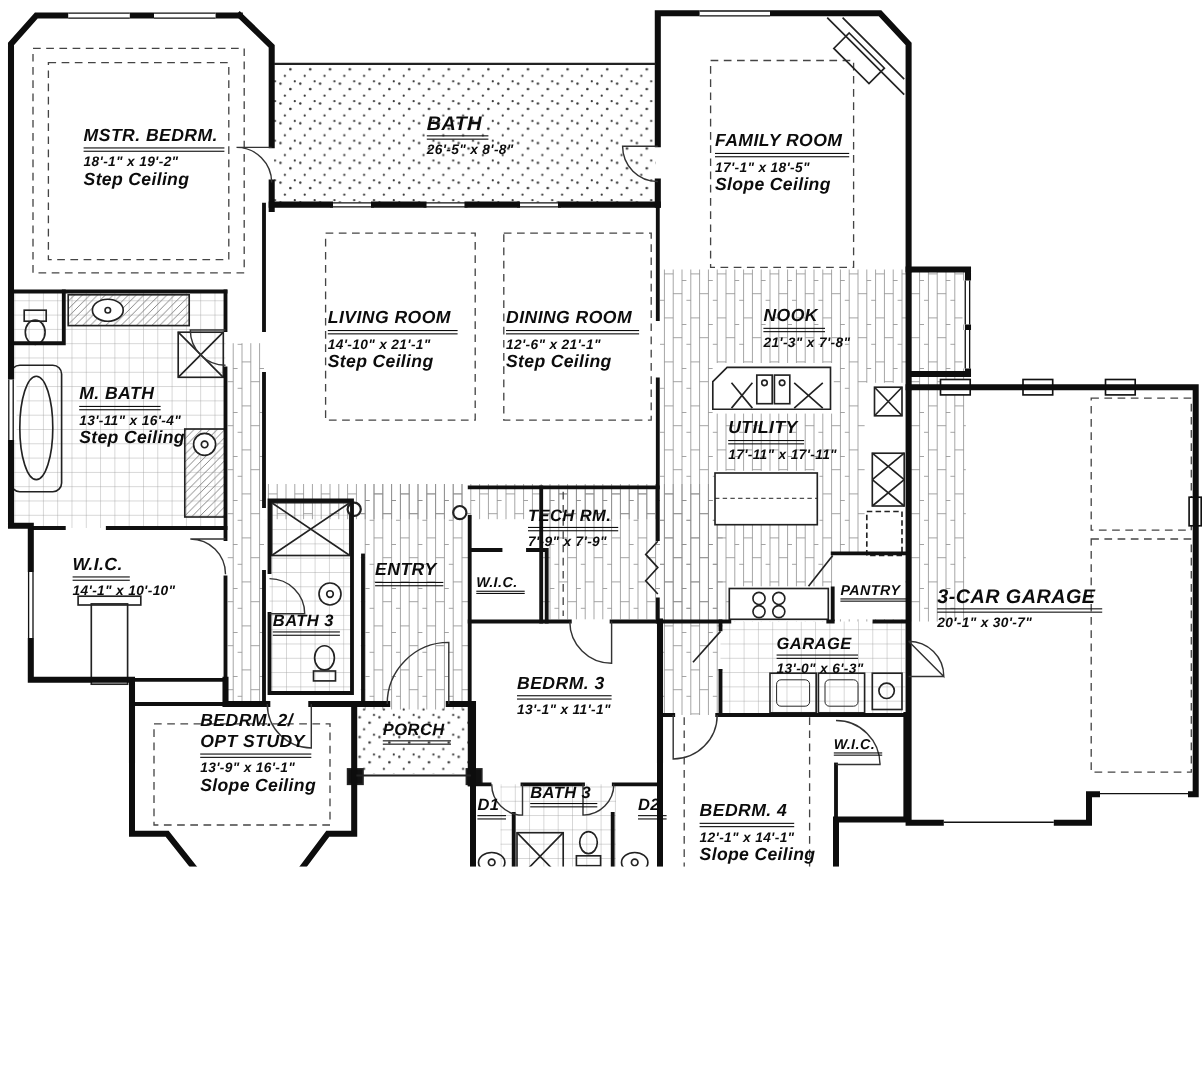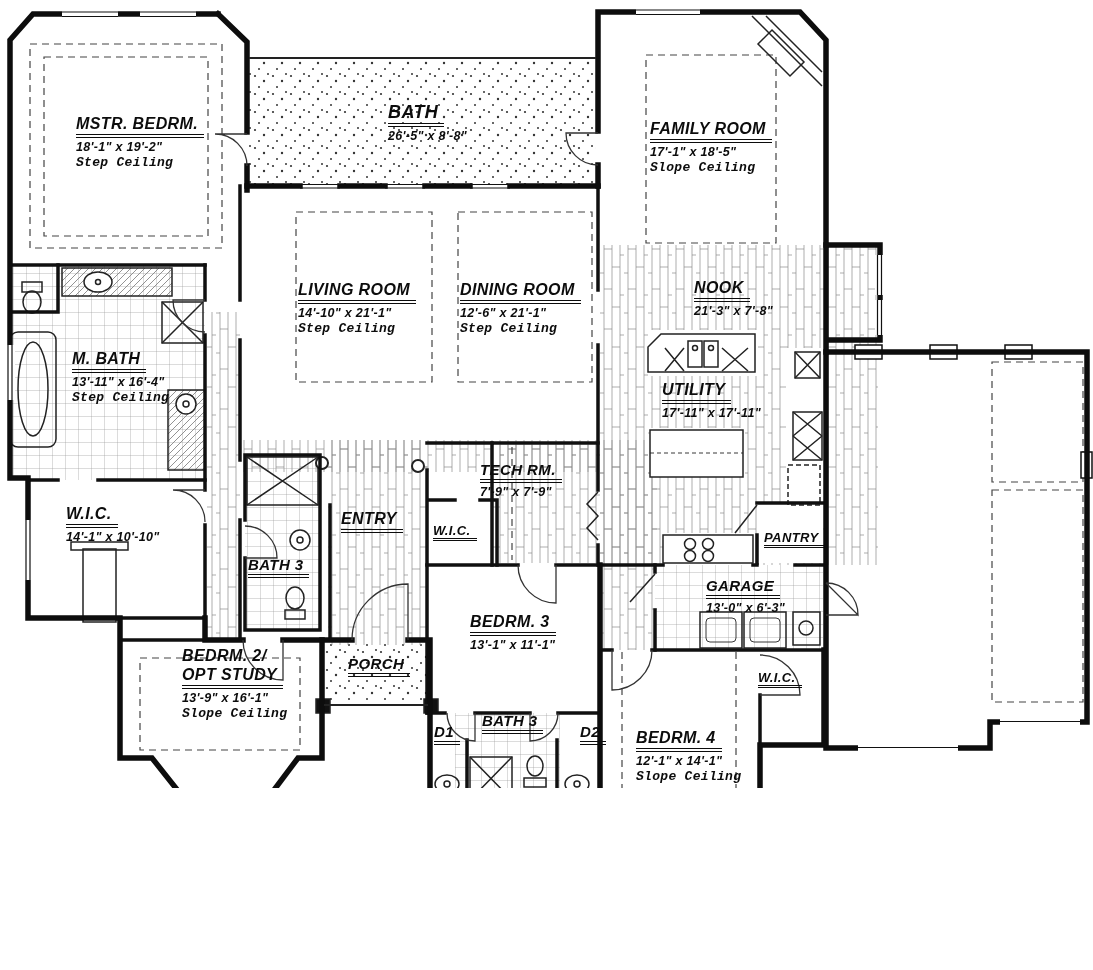--- a/index.html
+++ b/index.html
@@ -3,21 +3,21 @@
 <meta charset="utf-8">
 <style>
   html,body{margin:0;padding:0;background:#ffffff;}
   #plan-sheet{position:relative;width:1093px;height:788px;background:#fff;overflow:hidden;
     font-family:"Liberation Sans",sans-serif;color:#0c0c0c;}
   #plan-svg{position:absolute;left:0;top:0;}
   .lbl{position:absolute;font-style:italic;font-weight:bold;line-height:1.18;white-space:nowrap;z-index:5;}
   .lbl .nm{display:inline-block;font-size:16px;letter-spacing:.4px;border-bottom:4px double #0c0c0c;padding:0 6px 0 0;}
   .lbl .nm0{display:block;font-size:16px;letter-spacing:.4px;}
   .lbl .dm{display:block;font-size:12.5px;margin-top:2px;letter-spacing:.3px;}
-  .lbl .nt{display:block;font-size:13px;letter-spacing:.3px;font-family:Liberation Mono, monospace;}
+  .lbl .nt{display:block;font-size:16px;letter-spacing:.3px;}
   .lbl.lg .nm{font-size:18px;}
   .lbl.sm .nm{font-size:13px;border-bottom-width:3px;}
   .lbl.md .nm{font-size:15px;}
   #title-block{position:absolute;left:4px;top:882px;z-index:6;}
   #plan-name{font-style:italic;font-weight:bold;font-size:31px;letter-spacing:.5px;
     border-bottom:6px double #0c0c0c;padding:0 40px 1px 0;display:inline-block;}
   #plan-area{font-family:"DejaVu Sans Mono",monospace;font-weight:bold;font-size:26px;margin-top:3px;letter-spacing:1px;}
 </style>
 </head>
 <body>
@@ -319,20 +319,24 @@
 </div>
 <div class="lbl sm" style="left:433px;top:521px">
   <span class="nm">W.I.C.</span>
 </div>
 <div class="lbl md" style="left:248px;top:556px">
   <span class="nm">BATH 3</span>
 </div>
 <div class="lbl sm" style="left:764px;top:528px">
   <span class="nm">PANTRY</span>
 </div>
+<div class="lbl lg" style="left:852px;top:532px">
+  <span class="nm">3-CAR GARAGE</span>
+  <span class="dm">20'-1" x 30'-7"</span>
+</div>
 <div class="lbl md" style="left:706px;top:577px">
   <span class="nm">GARAGE</span>
   <span class="dm">13'-0" x 6'-3"</span>
 </div>
 <div class="lbl" style="left:470px;top:613px">
   <span class="nm">BEDRM. 3</span>
   <span class="dm">13'-1" x 11'-1"</span>
 </div>
 <div class="lbl" style="left:182px;top:647px">
   <span class="nm0">BEDRM. 2/</span>

